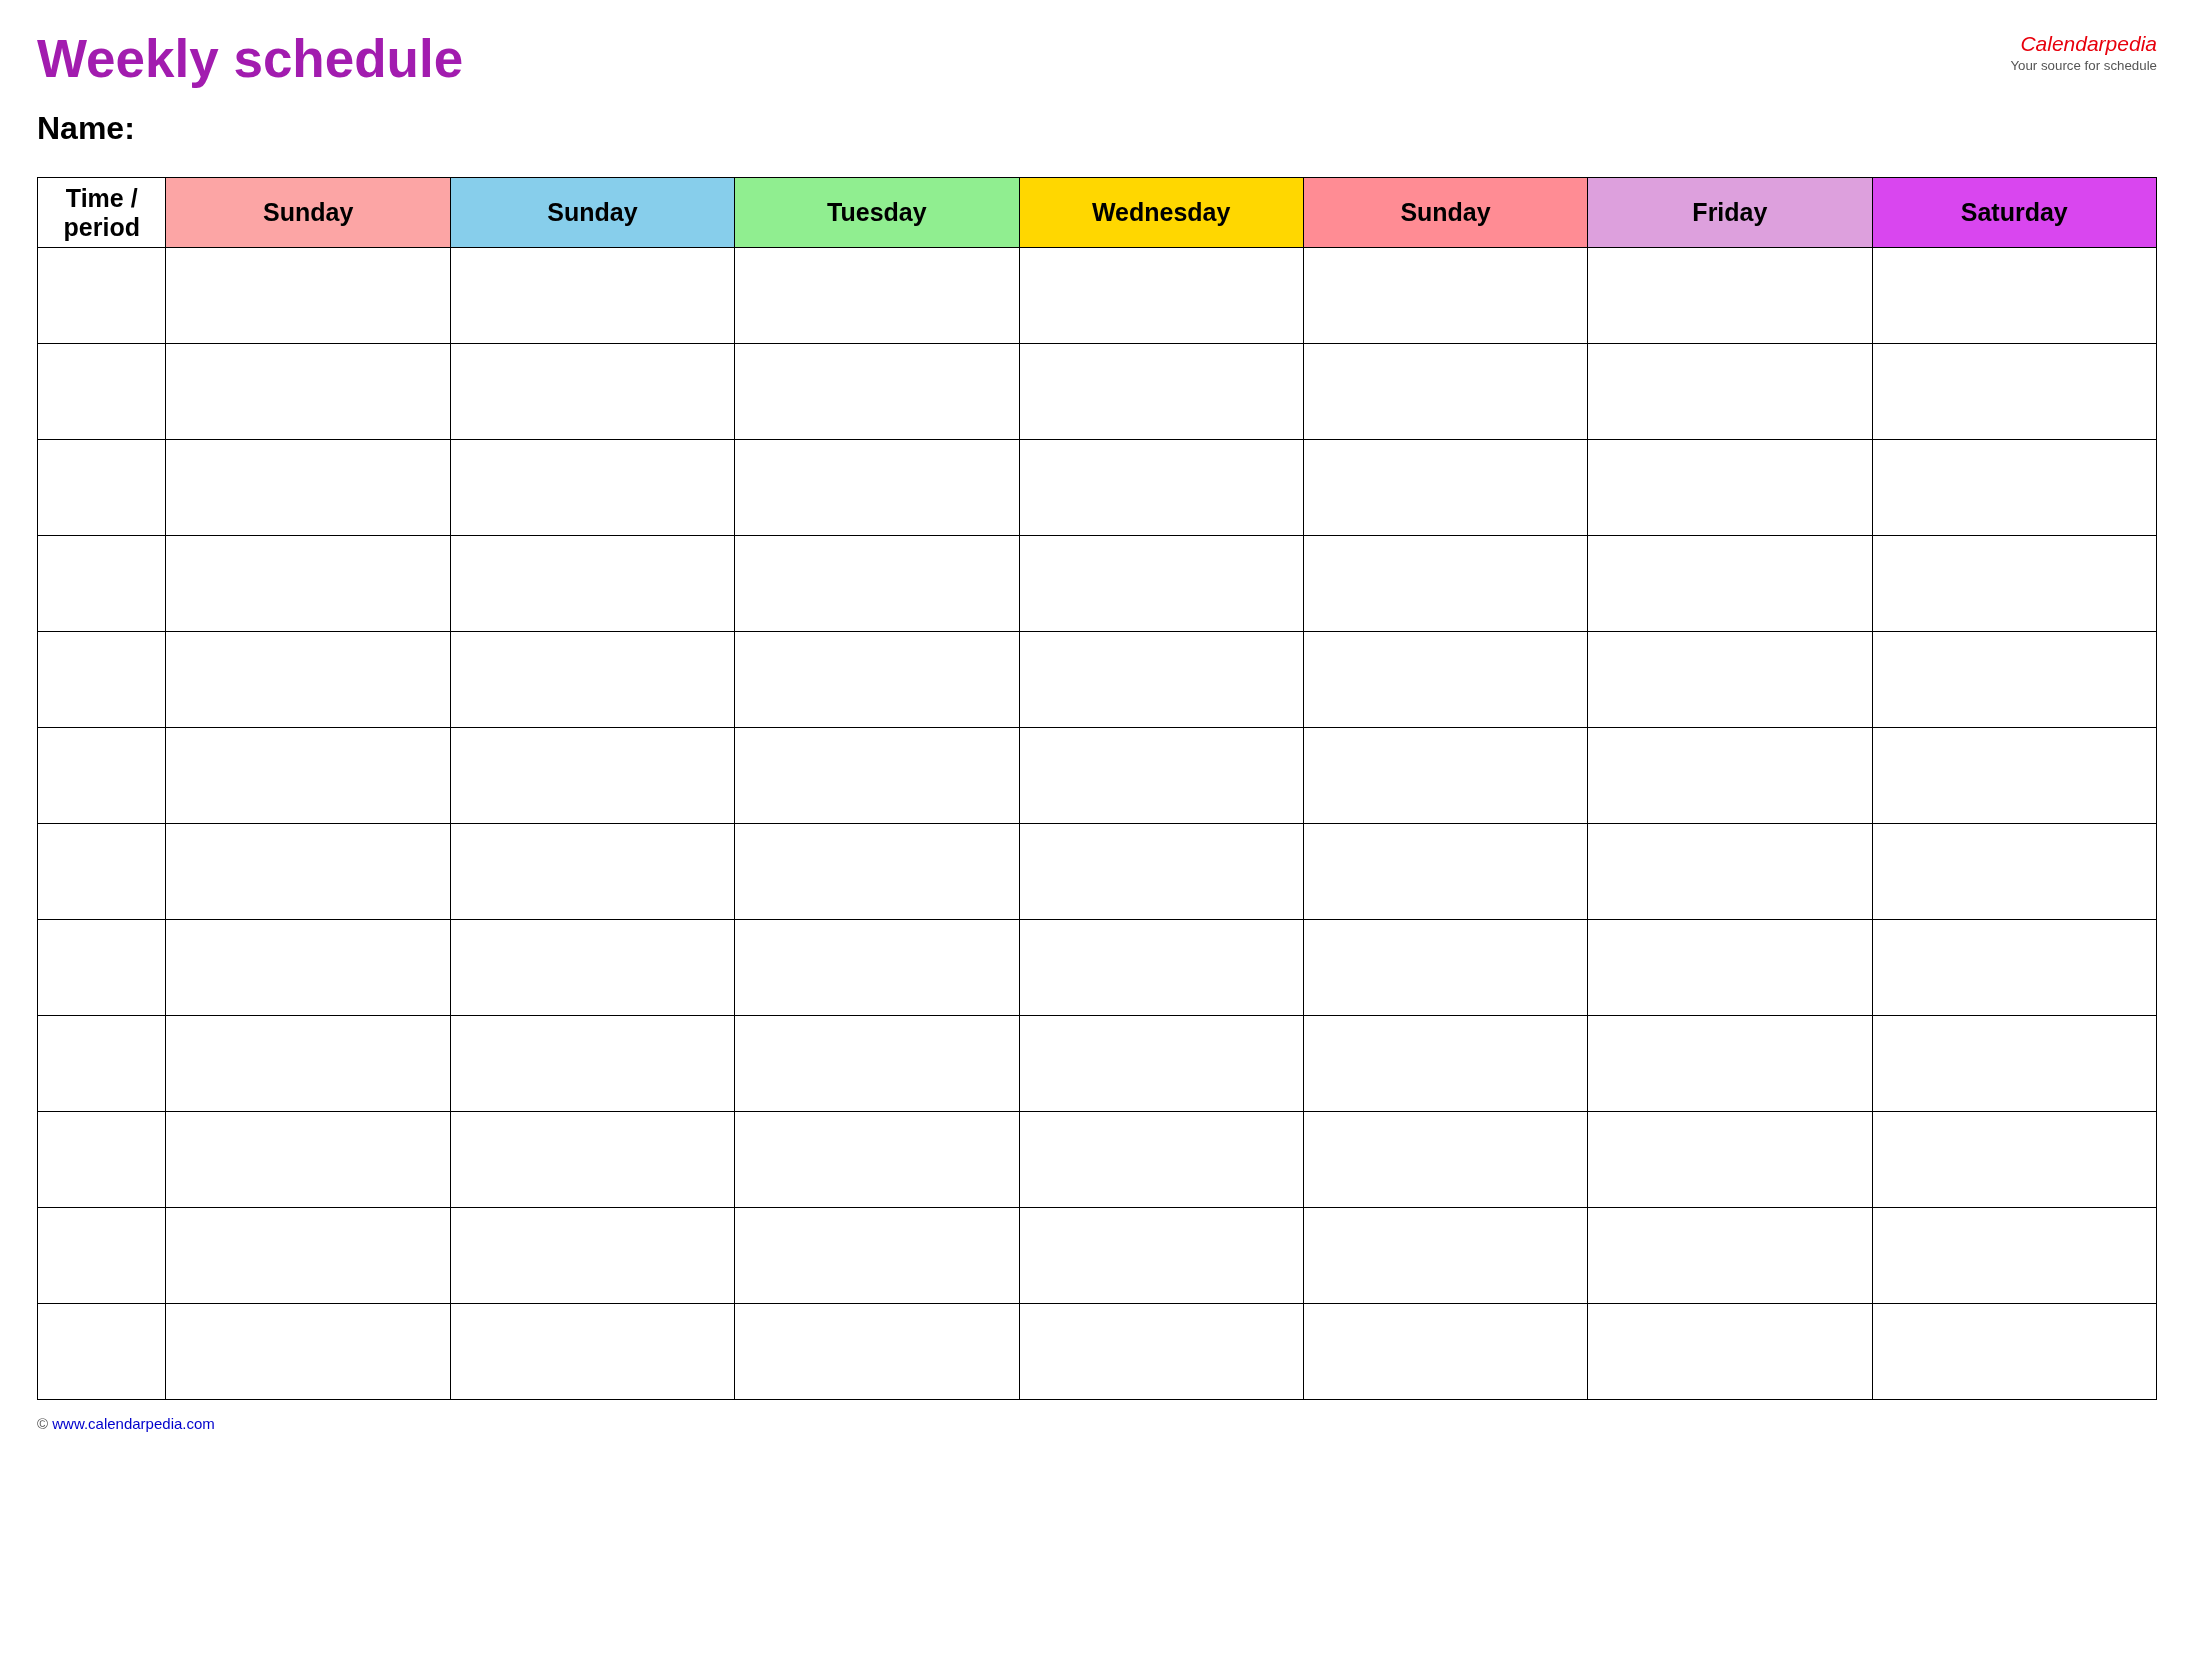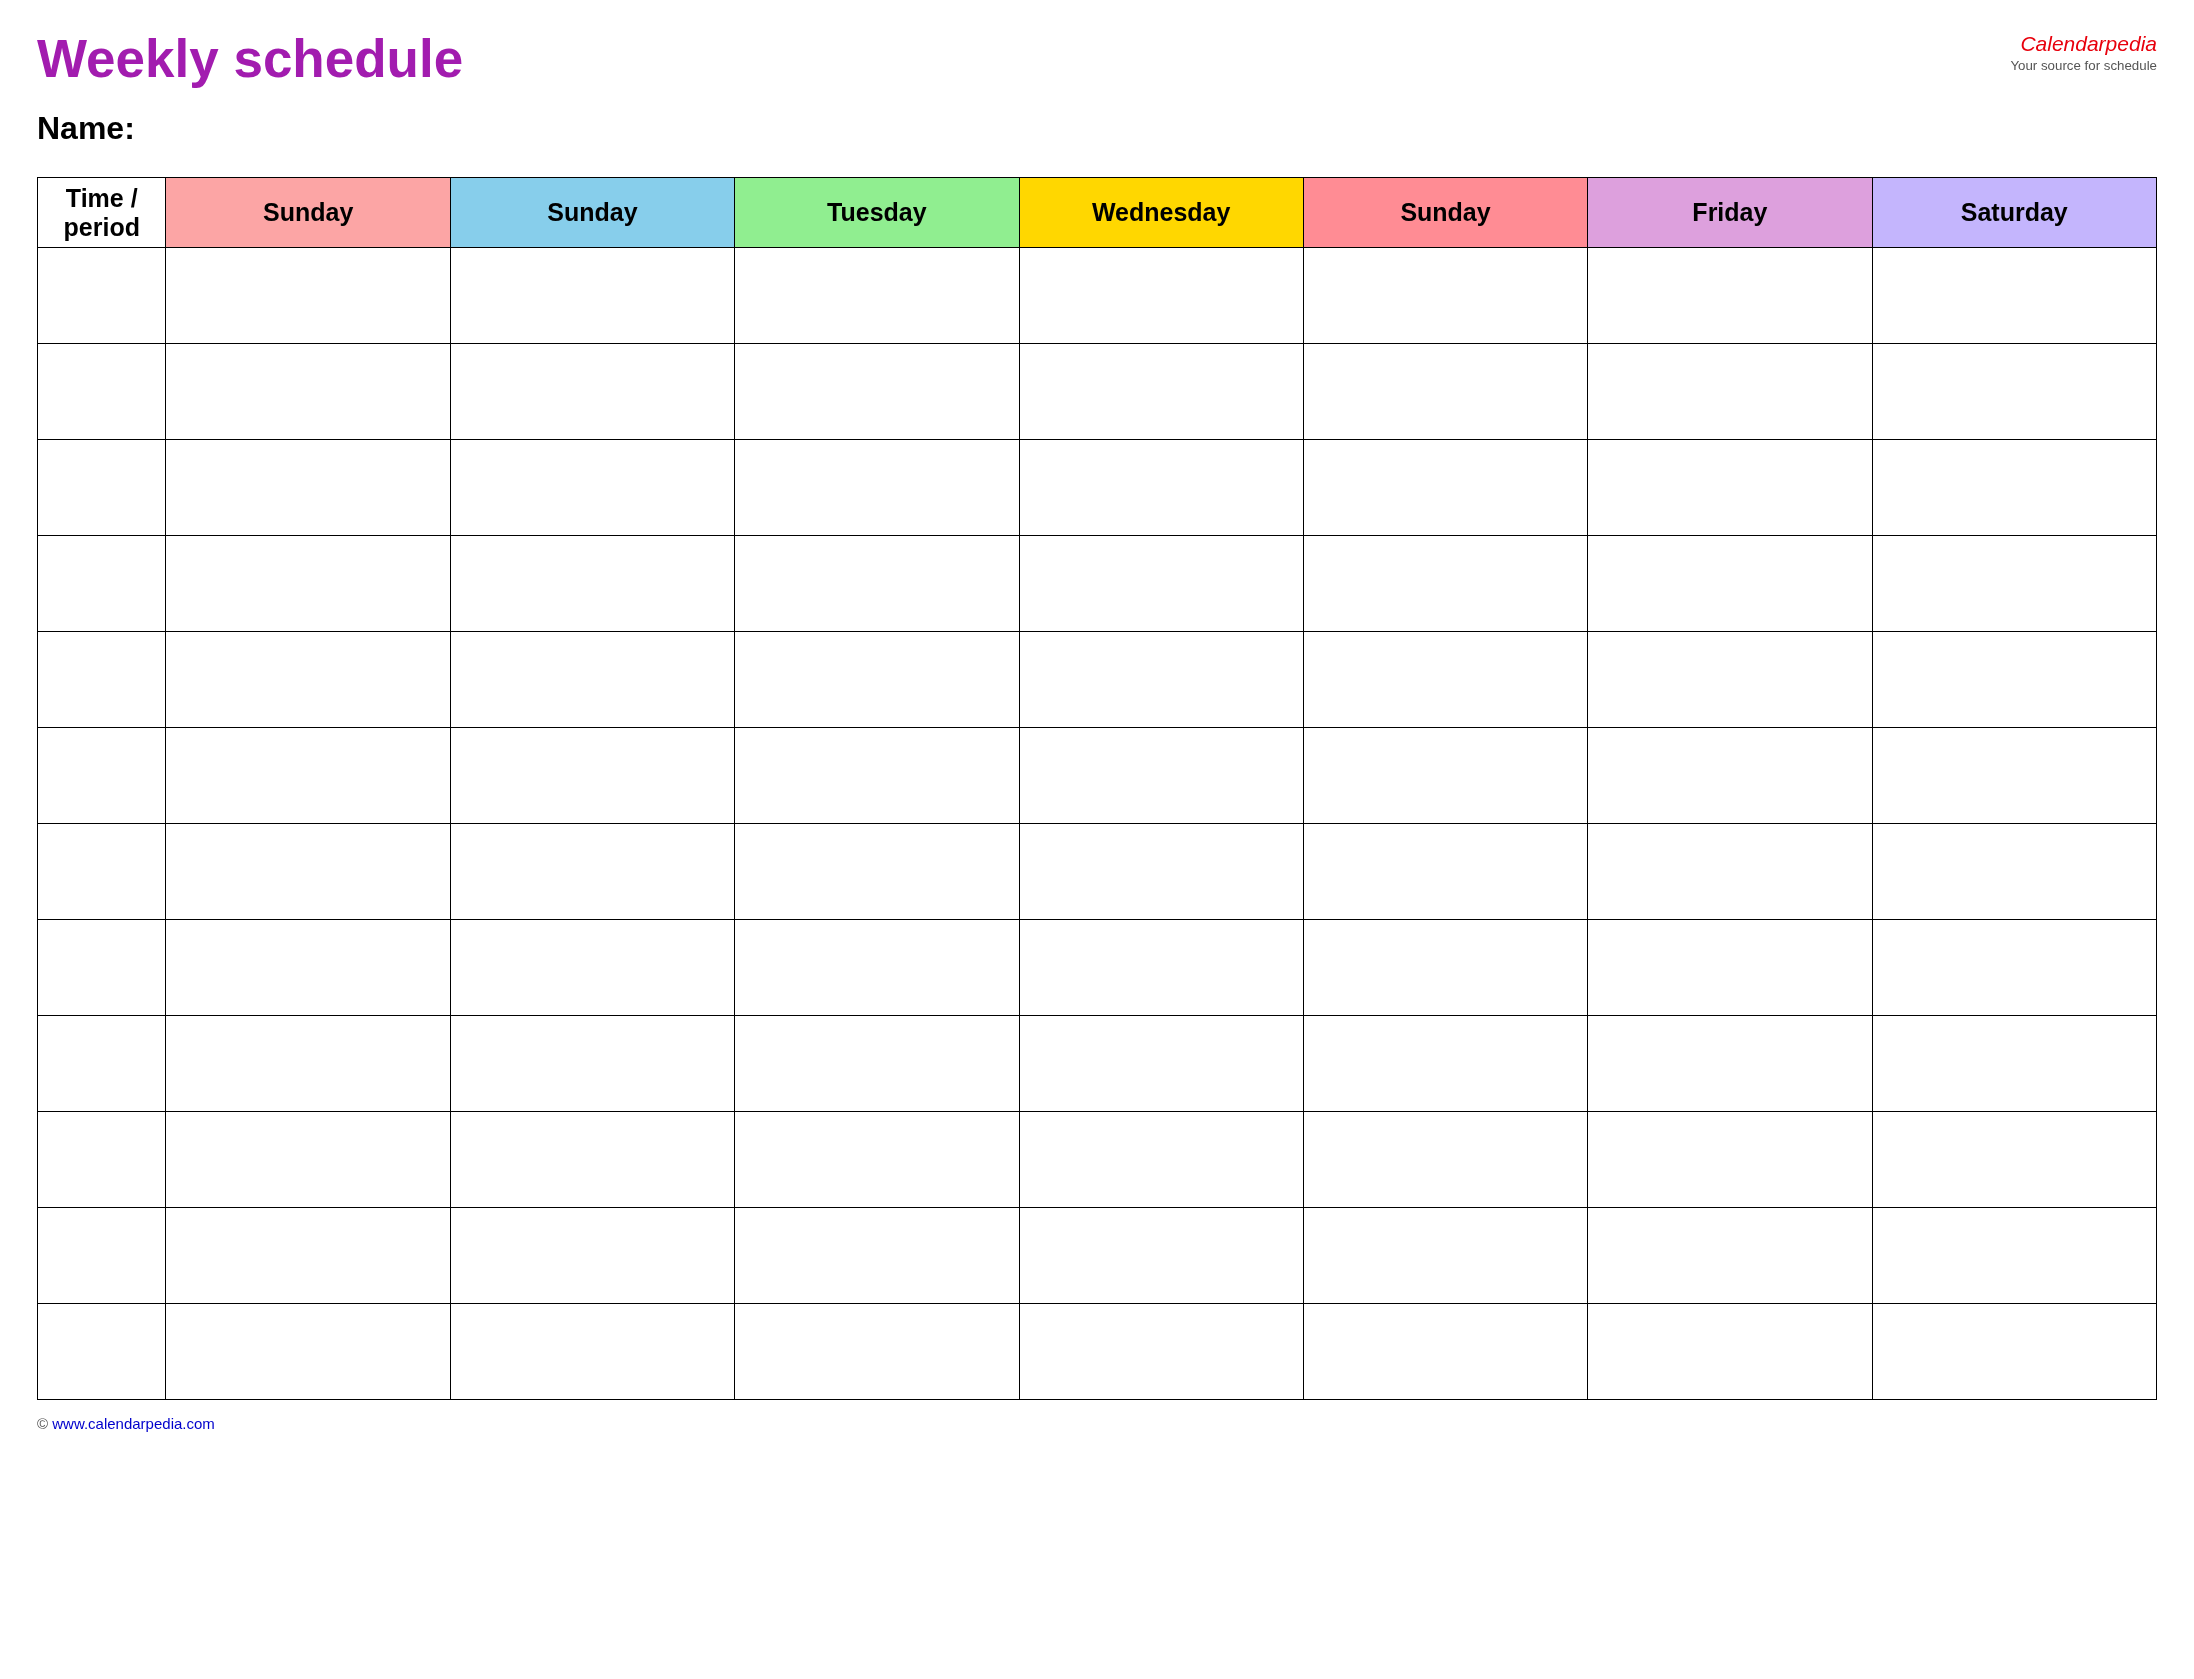--- a/index.html
+++ b/index.html
@@ -123,21 +123,21 @@
       background-color: #ff8c94;
       width: 270px;
     }
 
     .th-friday {
       background-color: #dda0dd;
       width: 270px;
     }
 
     .th-saturday {
-      background-color: #c4b5fd;
+      background-color: #d946ef;
       width: 270px;
     }
 
     .schedule-table tbody td {
       border: 0.7px solid #000000;
       height: 96px;
       vertical-align: top;
     }
 
     .schedule-table tbody tr:first-child td {

